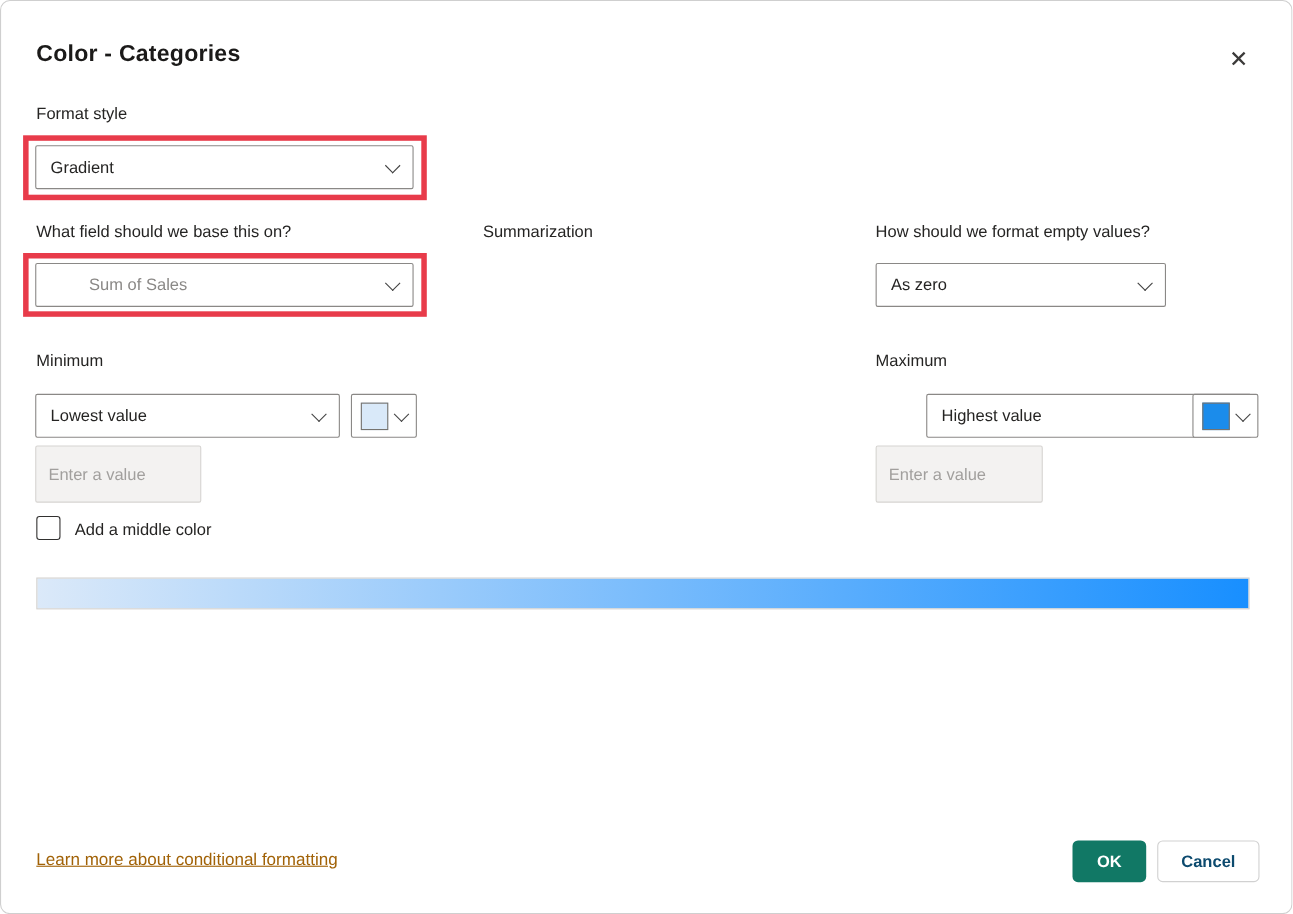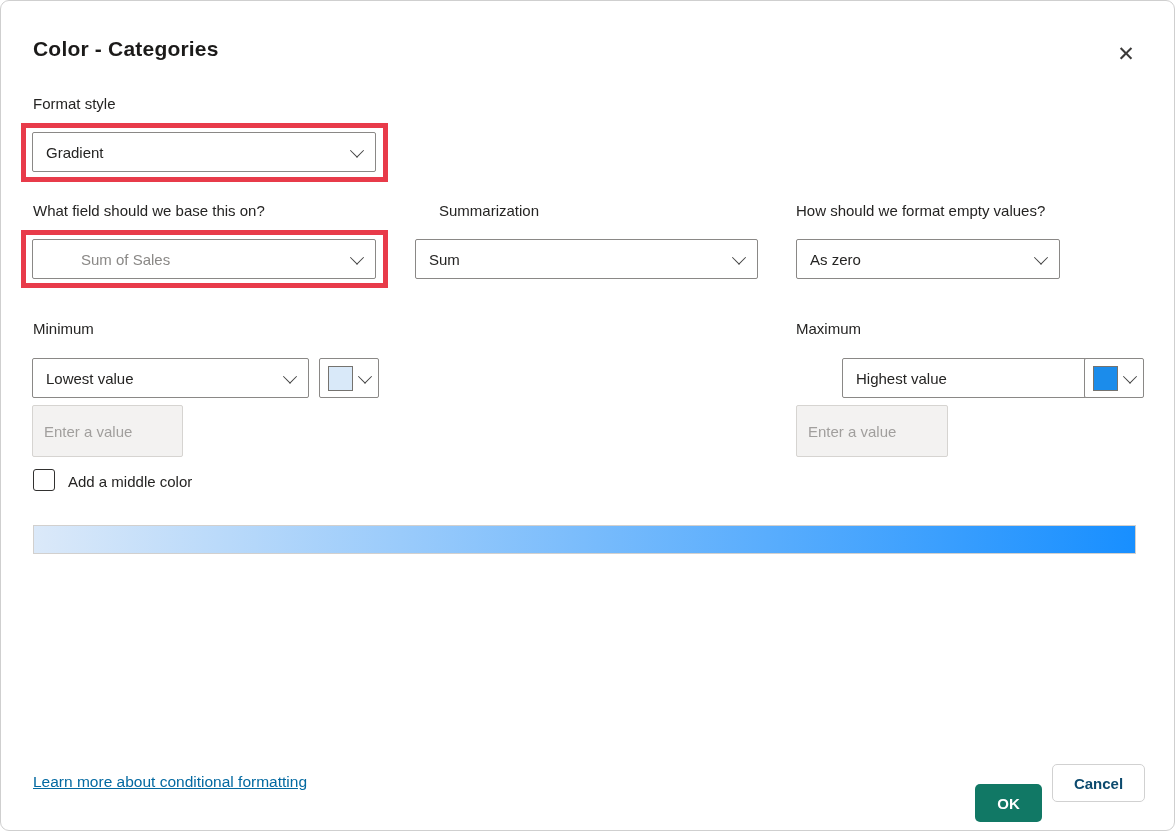--- a/index.html
+++ b/index.html
@@ -22,21 +22,21 @@
   .val-input{position:absolute;height:52px;box-sizing:border-box;background:#f3f2f1;border:1px solid #d6d4d1;
     border-radius:2px;padding:0 11px;font-size:15px;color:#a19f9d;font-family:"Liberation Sans",sans-serif;}
   .val-input::placeholder{color:#a19f9d;opacity:1;}
   .checkbox{position:absolute;left:32px;top:468px;width:22px;height:22px;box-sizing:border-box;
     border:1.5px solid #323130;border-radius:3px;background:#fff;cursor:pointer;}
   .cb-label{position:absolute;left:67px;top:472px;font-size:15px;color:#252423;}
   .gradient-bar{position:absolute;left:32px;top:524px;width:1103px;height:29px;box-sizing:border-box;border:1px solid #d2d0ce;}
   .footer-link{position:absolute;left:32px;top:772px;font-size:15.5px;color:#117865;text-decoration:underline;cursor:pointer;}
   .btn{position:absolute;height:38px;box-sizing:border-box;border-radius:5px;font-size:15px;font-weight:700;
     display:flex;align-items:center;justify-content:center;cursor:pointer;font-family:"Liberation Sans",sans-serif;border:none;}
-  .btn-ok{left:974px;top:763px;width:67px;color:#fff;margin-top:20px;}
+  .btn-ok{left:974px;top:763px;width:67px;color:#fff;}
   .btn-cancel{left:1051px;top:763px;width:93px;background:#fff;border:1px solid #d1d1d1;color:#0c4a6e;}
 </style>
 </head>
 <body>
 
 <div class="dialog">
 
   <div class="title">Color - Categories</div>
   <button class="close-btn">✕</button>
 
@@ -47,24 +47,20 @@
     <span class="chev"></span>
   </div>
 
   <div class="lbl" style="left:32px;top:201px;">What field should we base this on?</div>
   <div class="lbl" style="left:414px;top:201px;margin-left:24px;">Summarization</div>
   <div class="lbl" style="left:795px;top:201px;">How should we format empty values?</div>
 
   <div class="annot" style="left: 20px; top: 229px; width: 367px; height: 58px; border-color: rgb(232, 59, 74);"></div>
   <div class="dd muted" style="left:31px;top:238px;width:344px;padding-left:48px;">
     <span>Sum of Sales</span>
-    <span class="chev"></span>
-  </div>
-  <div class="dd" style="left:414px;top:238px;width:343px;">
-    <span>Sum</span>
     <span class="chev"></span>
   </div>
   <div class="dd" style="left:795px;top:238px;width:264px;">
     <span>As zero</span>
     <span class="chev"></span>
   </div>
 
   <div class="lbl" style="left:32px;top:319px;">Minimum</div>
   <div class="dd" style="left:31px;top:357px;width:277px;">
     <span>Lowest value</span>
@@ -85,17 +81,17 @@
     <span class="swatch" style="background: rgb(27, 140, 235);"></span>
     <span class="chev"></span>
   </div>
   <input class="val-input" style="left: 795px; top: 404px; width: 152px;" disabled="" placeholder="Enter a value">
 
   <div class="checkbox"></div>
   <div class="cb-label">Add a middle color</div>
 
   <div class="gradient-bar" style="background: linear-gradient(90deg, rgb(219, 233, 249) 0%, rgb(24, 143, 255) 100%);"></div>
 
-  <a class="footer-link" style="color: #0369a1;">Learn more about conditional formatting</a>
+  <a class="footer-link" style="color: #a16207;">Learn more about conditional formatting</a>
   <button class="btn btn-ok" style="background: rgb(17, 120, 101);">OK</button>
   <button class="btn btn-cancel">Cancel</button>
 
 </div>
 
 </body></html>

